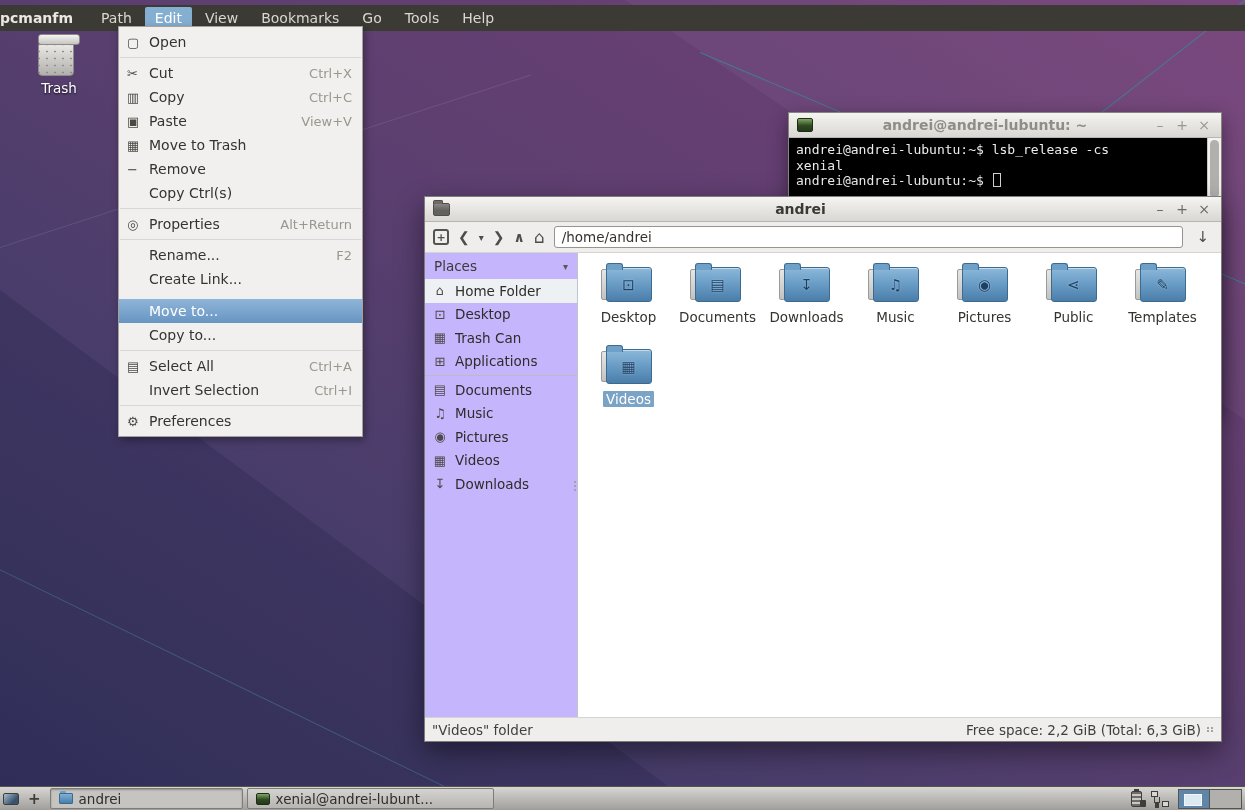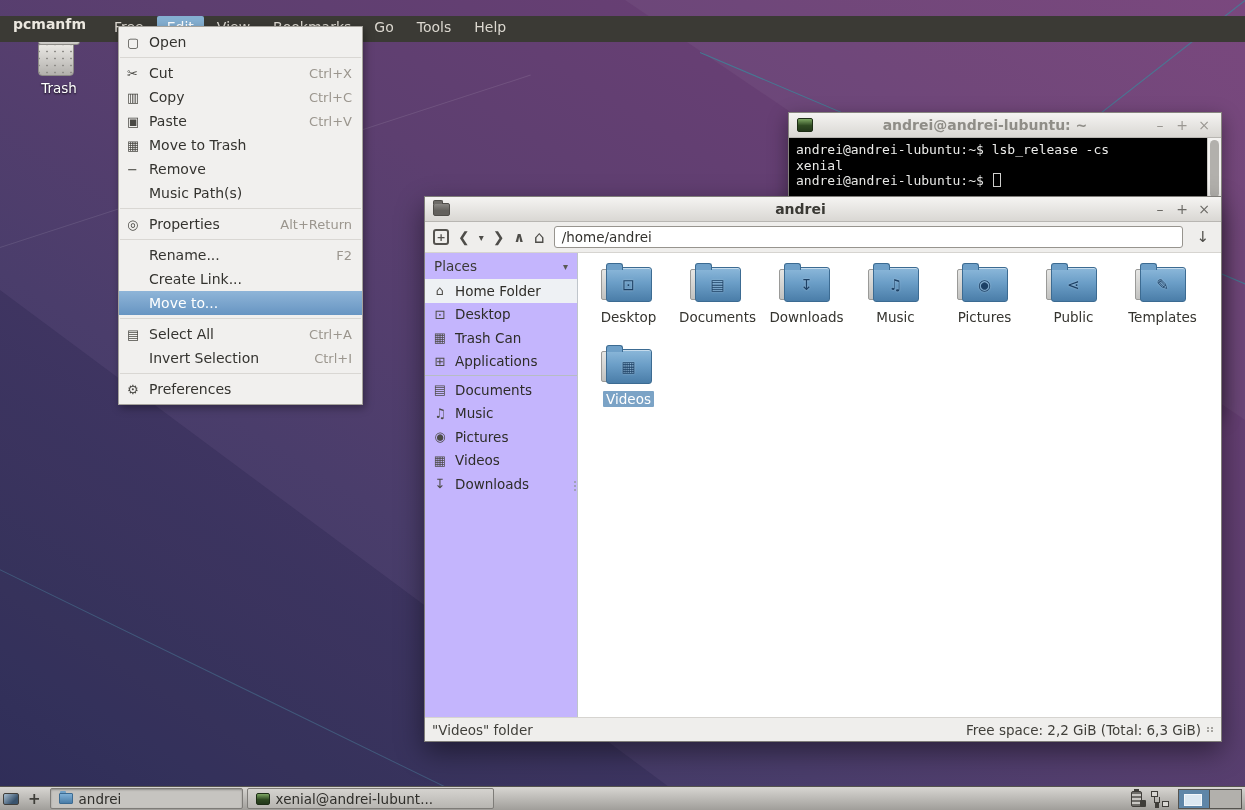--- a/index.html
+++ b/index.html
@@ -24,34 +24,34 @@
     display:flex; flex-direction:column; align-items:center; }
   .trash-lid { width:42px; height:11px; border:1px solid #8d8b87; border-radius:3px;
     background:linear-gradient(#f4f4f2,#c7c5c1); }
   .trash-body { width:36px; height:32px; margin-top:-1px; border:1px solid #8d8b87;
     border-radius:0 0 4px 4px; background:
     radial-gradient(#8e8c88 1px, transparent 1.3px) 4px 3px/8px 7px,
     linear-gradient(#e9e7e3,#b2b0ac); }
   .trash-label { margin-top:4px; font-size:13.5px; color:#ffffff; text-shadow:0 1px 2px rgba(0,0,0,.85); }
 
   
-  .menubar { position:absolute; top:16px; left:0; right:0; height:26px; z-index:25;
-    background:#3b3a35; display:flex; align-items:flex-start; padding-left:13px; font-size:14px; color:#dcd8d0; }
+  .menubar { position:absolute; top:5px; left:0; right:0; height:26px; z-index:25;
+    background:#3b3a35; display:flex; align-items:center; font-size:14px; color:#dcd8d0; }
   .menubar .app { font-weight:bold; color:#ece8e0; margin-right:18px; }
   .menubar .mitem { padding:3px 10px; margin-right:3px; border-radius:2px; cursor:default; }
   .menubar .mitem.active { background:#84afd1; color:#ffffff; }
 
   
   .menu { position:absolute; left:118px; top:26px; width:245px; z-index:30;
     background:#f1f0ee; border:1px solid #a5a29c; box-shadow:2px 3px 8px rgba(0,0,0,.35); padding:3px 0; }
   .menu-item { height:24px; display:flex; align-items:center; padding:0 10px 0 8px; font-size:14px; color:#34332f; }
   .menu-item .mi-icon { width:22px; font-size:13px; color:#4a4944; flex:none; }
   .menu-item .mi-label { flex:1; white-space:nowrap; }
   .menu-item .mi-accel { font-size:13px; color:#9b968e; padding-left:18px; }
-  .menu-item.selected { background:linear-gradient(#8fb5d8,#6795c2); }
+  .menu-item.selected { background:linear-gradient(#8fb5d8,#6795c2);margin-top:8px; }
   .menu-item.selected .mi-label { color:#ffffff; }
   .menu-sep { height:1px; background:#d9d7d3; margin:3px 1px; }
 
   
   .titlebar { height:25px; display:flex; align-items:center; padding:2px 8px;
     background:linear-gradient(#f5f4f2,#d9d7d3); border-bottom:1px solid #b8b6b2; }
   .titlebar .t-title { flex:1; text-align:center; font-size:14px; font-weight:bold; color:#3a3934; }
   .titlebar.inactive .t-title { color:#8f8d87; }
   .winbtns { display:flex; gap:4px; }
   .winbtn { width:18px; text-align:center; font-size:14px; color:#6b6965; }
@@ -176,21 +176,21 @@
   <div class="trash-wrap">
     <div>
       <div class="trash-lid"></div>
       <div class="trash-body"></div>
     </div>
     <div class="trash-label">Trash</div>
   </div>
 
   <div class="menubar">
     <span class="app">pcmanfm</span>
-    <span class="mitem">Free</span>
+    <span class="mitem">Path</span>
     <span class="mitem active">Edit</span>
     <span class="mitem">View</span>
     <span class="mitem">Bookmarks</span>
     <span class="mitem">Go</span>
     <span class="mitem">Tools</span>
     <span class="mitem">Help</span>
   </div>
 
   <div class="menu">
     <div class="menu-item">
@@ -205,35 +205,35 @@
       <span class="mi-accel">Ctrl+X</span>
     </div>
     <div class="menu-item">
       <span class="mi-icon">▥</span>
       <span class="mi-label">Copy</span>
       <span class="mi-accel">Ctrl+C</span>
     </div>
     <div class="menu-item">
       <span class="mi-icon">▣</span>
       <span class="mi-label">Paste</span>
-      <span class="mi-accel">Ctrl+V</span>
+      <span class="mi-accel">View+V</span>
     </div>
     <div class="menu-item">
       <span class="mi-icon">▦</span>
       <span class="mi-label">Move to Trash</span>
       <span class="mi-accel"></span>
     </div>
     <div class="menu-item">
       <span class="mi-icon">−</span>
       <span class="mi-label">Remove</span>
       <span class="mi-accel"></span>
     </div>
     <div class="menu-item">
       <span class="mi-icon"></span>
-      <span class="mi-label">Music Path(s)</span>
+      <span class="mi-label">Copy Ctrl(s)</span>
       <span class="mi-accel"></span>
     </div>
     <div class="menu-sep"></div>
     <div class="menu-item">
       <span class="mi-icon">◎</span>
       <span class="mi-label">Properties</span>
       <span class="mi-accel">Alt+Return</span>
     </div>
     <div class="menu-sep"></div>
     <div class="menu-item">
@@ -242,20 +242,25 @@
       <span class="mi-accel">F2</span>
     </div>
     <div class="menu-item">
       <span class="mi-icon"></span>
       <span class="mi-label">Create Link...</span>
       <span class="mi-accel"></span>
     </div>
     <div class="menu-item selected">
       <span class="mi-icon"></span>
       <span class="mi-label">Move to...</span>
+      <span class="mi-accel"></span>
+    </div>
+    <div class="menu-item">
+      <span class="mi-icon"></span>
+      <span class="mi-label">Copy to...</span>
       <span class="mi-accel"></span>
     </div>
     <div class="menu-sep"></div>
     <div class="menu-item">
       <span class="mi-icon">▤</span>
       <span class="mi-label">Select All</span>
       <span class="mi-accel">Ctrl+A</span>
     </div>
     <div class="menu-item">
       <span class="mi-icon"></span>

